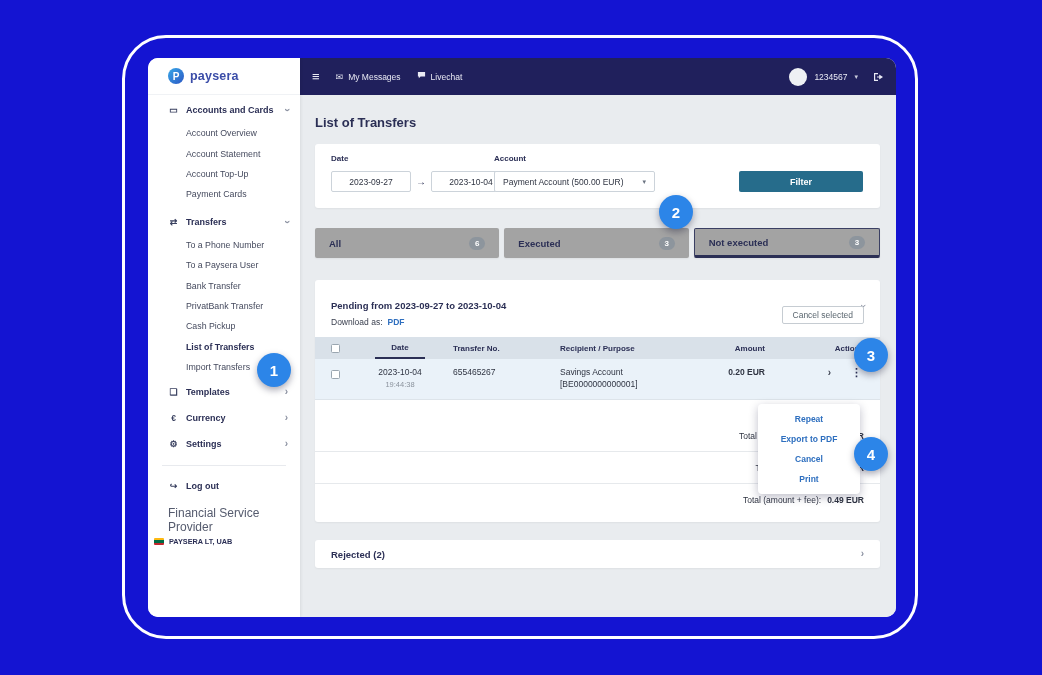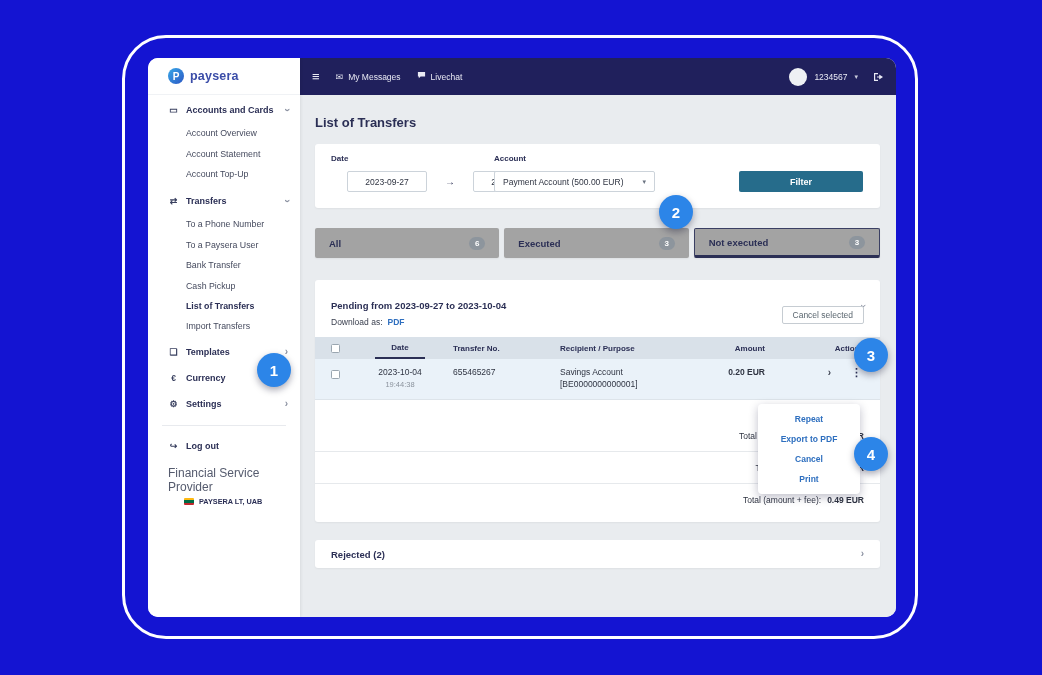--- a/index.html
+++ b/index.html
@@ -32,21 +32,21 @@
   .nav-label { flex:1; }
   .chev { color:#8a90a0; font-size:10px; line-height:1; display:inline-block; }
   .chev.down { transform:rotate(90deg); }
   .nav-sub { height:20.4px; display:flex; align-items:center; padding-left:38px;
              font-size:8.8px; color:#454a5e; cursor:pointer; }
   .nav-sub.active { font-weight:bold; color:#2b2f55; }
   .side-divider { margin:8px 14px; border-top:1px solid #e8eaee; }
   .logout-row { height:24px; display:flex; align-items:center; gap:7px; padding-left:20px;
                 font-size:9px; font-weight:bold; color:#2b2f55; cursor:pointer; }
   .provider { padding:8px 0 0 20px; font-size:12px; color:#555b6e; }
-  .provider-name { margin-top:3px; padding-left:36px; display:flex; align-items:center; gap:5px;
+  .provider-name { margin-top:3px; padding-left:6px; display:flex; align-items:center; gap:5px;
                    font-size:7.3px; font-weight:bold; color:#2b2f55; }
   .flag { width:10px; height:7px; border-radius:1px;
           background:linear-gradient(180deg,#fdb913 0 33%,#006a44 33% 66%,#c1272d 66% 100%); }
 
   
   .topbar { position:absolute; left:152px; right:0; top:0; height:37px; background:#20205c;
             display:flex; align-items:center; padding:0 12px; color:#e9eaf4; font-size:8.5px; }
   .tb-left { display:flex; align-items:center; gap:16px; }
   .hamburger { font-size:13px; line-height:1; cursor:pointer; }
   .tb-item { display:flex; align-items:center; gap:5px; cursor:pointer; }
@@ -61,21 +61,21 @@
   .content { position:absolute; left:152px; right:0; top:37px; bottom:0; background:#e9ecef;
              padding:14px 16px 0 15px; }
   .page-title { font-size:13px; font-weight:bold; color:#2b2f55; margin:6px 0 14px; }
 
   .card { background:#fff; border-radius:3px; box-shadow:0 1px 2px rgba(0,0,0,.05); }
 
   .filter-card { position:relative; height:64px; }
   .f-label { position:absolute; top:10px; font-size:8px; font-weight:bold; color:#2b2f55; }
   .f-label.date { left:16px; }
   .f-label.account { left:179px; }
-  .date-row { position:absolute; left:32px; top:27px; display:flex; align-items:center; gap:18px; }
+  .date-row { position:absolute; left:16px; top:27px; display:flex; align-items:center; gap:5px; }
   .input { width:80px; height:21px; border:1px solid #ccd3da; border-radius:2px; background:#fff;
            font-size:8.5px; color:#2f3442; display:flex; align-items:center; justify-content:center; cursor:text; }
   .date-arrow { font-size:10px; color:#2b2f55; }
   .select { position:absolute; left:179px; top:27px; width:161px; height:21px; border:1px solid #ccd3da;
             border-radius:2px; background:#fff; font-size:8.5px; color:#2f3442; display:flex;
             align-items:center; justify-content:space-between; padding:0 8px; cursor:pointer; }
   .select .tb-caret { color:#6a7280; }
   .filter-btn { position:absolute; right:17px; top:27px; width:124px; height:21px; background:#266c8b;
                 border:none; border-radius:2px; color:#fff; font-size:9px; font-weight:bold;
                 display:flex; align-items:center; justify-content:center; cursor:pointer; }
@@ -195,29 +195,31 @@
       <div class="nav">
 
         <div class="nav-group">
           <span class="nav-ic">▭</span>
           <span class="nav-label">Accounts and Cards</span>
           <span class="chev down">›</span>
         </div>
         <div class="nav-sub">Account Overview</div>
         <div class="nav-sub">Account Statement</div>
         <div class="nav-sub">Account Top-Up</div>
+        <div class="nav-sub">Payment Cards</div>
 
         <div class="nav-group mt4">
           <span class="nav-ic">⇄</span>
           <span class="nav-label">Transfers</span>
           <span class="chev down">›</span>
         </div>
         <div class="nav-sub">To a Phone Number</div>
         <div class="nav-sub">To a Paysera User</div>
         <div class="nav-sub">Bank Transfer</div>
+        <div class="nav-sub">PrivatBank Transfer</div>
         <div class="nav-sub">Cash Pickup</div>
         <div class="nav-sub active">List of Transfers</div>
         <div class="nav-sub">Import Transfers</div>
 
         <div class="nav-group mt">
           <span class="nav-ic">❏</span>
           <span class="nav-label">Templates</span>
           <span class="chev">›</span>
         </div>
         <div class="nav-group">

